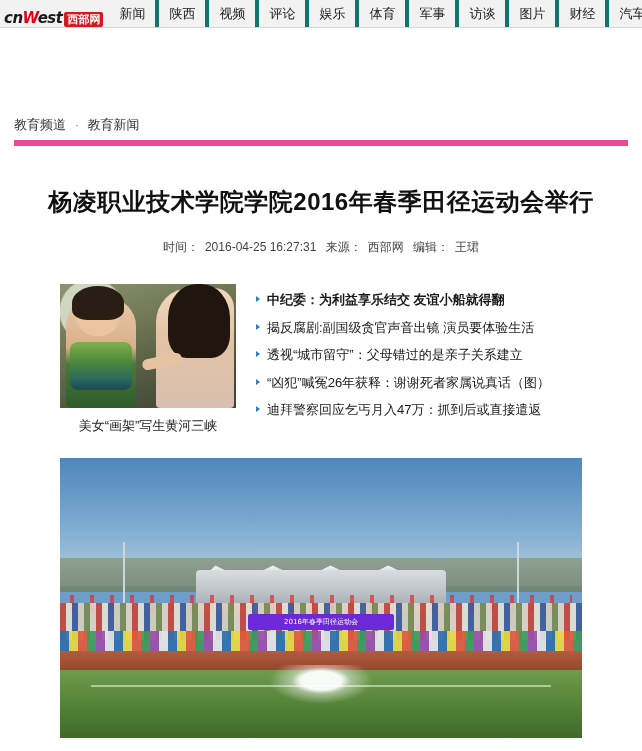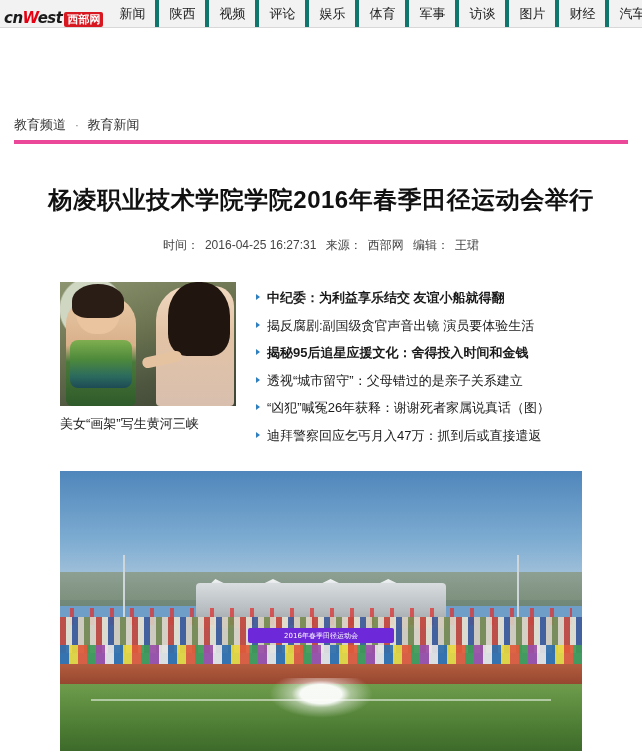--- a/index.html
+++ b/index.html
@@ -59,21 +59,21 @@
     cursor: pointer;
   }
   .nav-item:first-child { border-left: none; }
 
   
   .breadcrumb-wrap {
     margin-top: 88px;
     padding: 0 14px;
   }
   .breadcrumb {
-    border-bottom: 4px solid #ec4899;
+    border-bottom: 6px solid #ec4899;
     padding-bottom: 6px;
     font-size: 13px;
     color: #333;
   }
   .breadcrumb .crumb { cursor: pointer; }
   .breadcrumb .sep { margin: 0 5px; color: #888; }
 
   
   .article {
     padding: 0 14px;
@@ -156,21 +156,21 @@
     border-radius: 46% 46% 30% 30%;
   }
   .rec-photo .arm {
     position: absolute; right: 54px; top: 72px;
     width: 40px; height: 11px;
     background: #e6c3a0;
     border-radius: 6px;
     transform: rotate(-12deg);
   }
   .rec-caption {
-    text-align: left;
+    text-align: center;
     font-size: 13px;
     color: #222;
     margin-top: 8px;
     line-height: 1.5;
   }
   .rec-list {
     flex: 1;
     padding-top: 2px;
   }
   .rec-item {
@@ -329,21 +329,20 @@
         <div class="person-right"></div>
         <div class="hair-right"></div>
         <div class="arm"></div>
       </div>
       <div class="rec-caption">美女“画架”写生黄河三峡</div>
     </div>
 
     <div class="rec-list">
       <div class="rec-item bold first">中纪委：为利益享乐结交  友谊小船就得翻</div>
       <div class="rec-item">揭反腐剧:副国级贪官声音出镜  演员要体验生活</div>
-      <div class="rec-item bold">揭秘95后追星应援文化：舍得投入时间和金钱</div>
       <div class="rec-item">透视“城市留守”：父母错过的是亲子关系建立</div>
       <div class="rec-item">“凶犯”喊冤26年获释：谢谢死者家属说真话（图）</div>
       <div class="rec-item">迪拜警察回应乞丐月入47万：抓到后或直接遣返</div>
     </div>
   </div>
 
   <div class="main-photo-wrap">
     <div class="main-photo">
       <div class="mp-sky"></div>
       <div class="mp-hill"></div>

